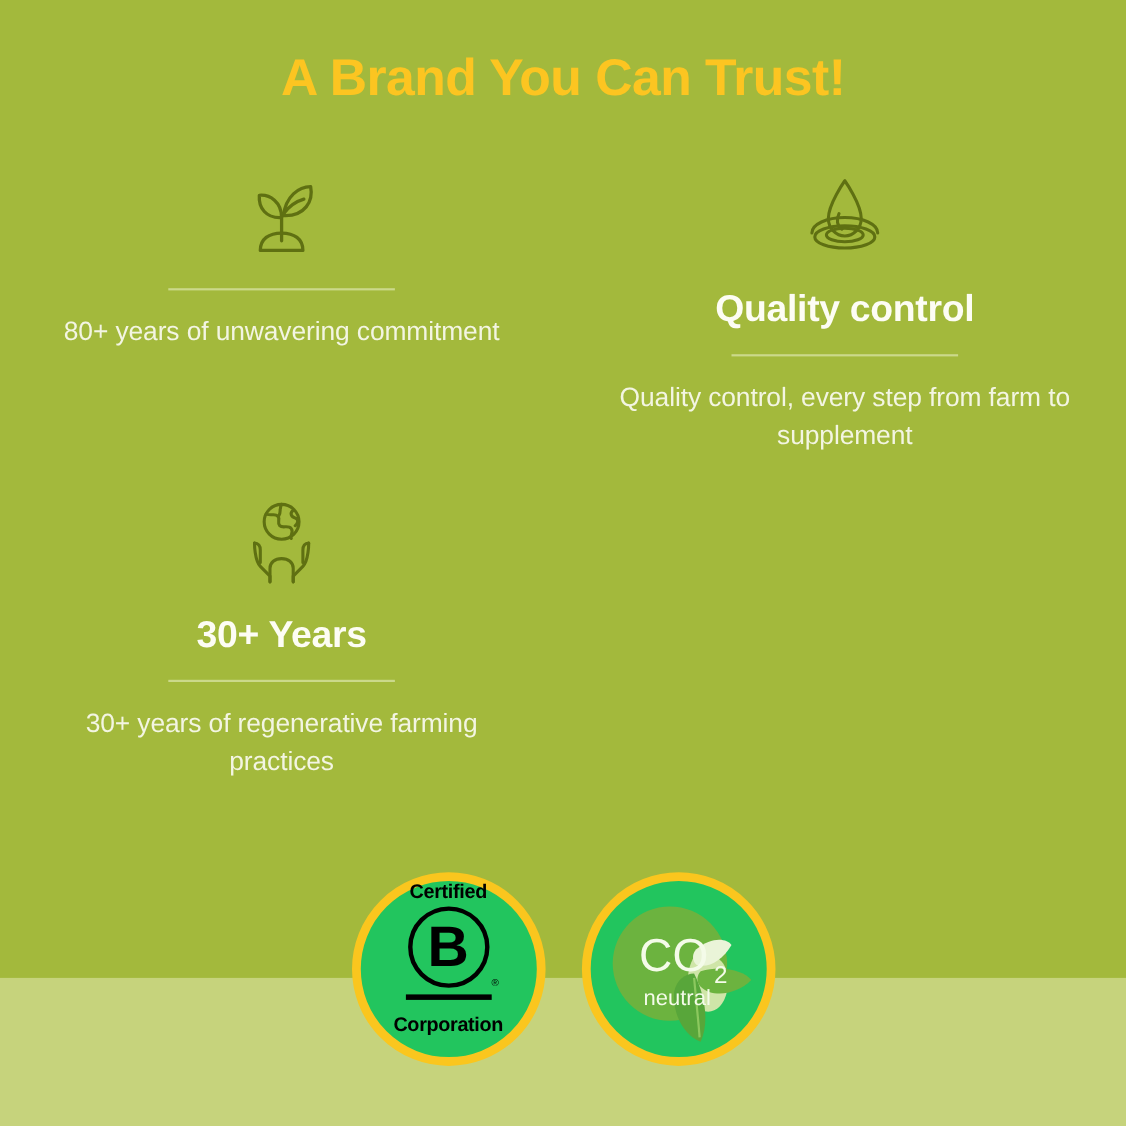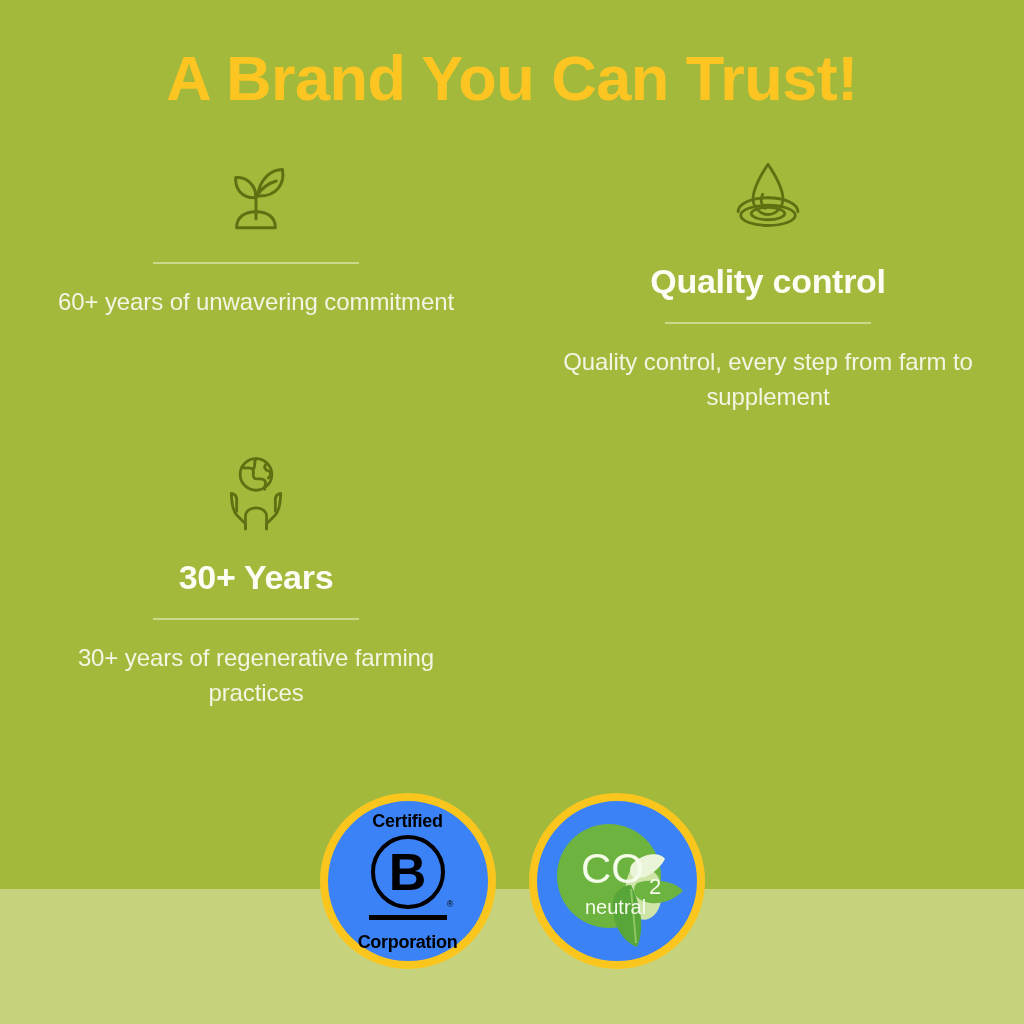--- a/index.html
+++ b/index.html
@@ -30,21 +30,21 @@
     height: 135px;
     background: #c6d37c;
   }
 
   #headline {
     position: absolute;
     top: 44px;
     left: 0;
     right: 0;
     text-align: center;
-    font-size: 63px;
+    font-size: 47px;
     font-weight: bold;
     color: #fcc521;
     letter-spacing: -0.5px;
     line-height: 1.1;
   }
 
   
   #features {
     position: absolute;
     top: 152px;
@@ -109,25 +109,25 @@
     display: flex;
     justify-content: center;
     gap: 33px;
   }
 
   .badge {
     position: relative;
     width: 176px;
     height: 176px;
     border-radius: 50%;
-    background: #3b82f6;
+    background: #22c55e;
     border: 8px solid #fac61e;
     box-sizing: border-box;
     display: flex;
-    align-items: center;
+    align-items: flex-start;
     justify-content: center;
   }
 
   
   .bcorp-inner {
     display: flex;
     flex-direction: column;
     align-items: center;
     justify-content: center;
     width: 100%;
@@ -214,21 +214,21 @@
       <span class="feature-icon">
         <svg viewBox="0 0 100 100" fill="none" stroke="#5f7012" stroke-width="3.4" stroke-linecap="round" stroke-linejoin="round">
           <path d="M50 76 L50 48"></path>
           <path d="M50 52 C50 36 38 28 27 29 C26 42 34 53 50 52 Z"></path>
           <path d="M52 50 C54 30 68 20 80 20 C83 35 74 51 52 50 Z"></path>
           <path d="M52 48 C58 40 66 35 73 33"></path>
           <path d="M28 86 C28 74 37 68 50 68 C63 68 72 74 72 86 Z"></path>
         </svg>
       </span>
       <div class="feature-divider"></div>
-      <div class="feature-desc">60+ years of unwavering commitment</div>
+      <div class="feature-desc">80+ years of unwavering commitment</div>
     </div>
 
     <div class="feature">
       <span class="feature-icon">
         <svg viewBox="0 0 100 100" fill="none" stroke="#5f7012" stroke-width="3.2" stroke-linecap="round" stroke-linejoin="round">
           <path d="M50 14 C50 14 33 38 33 53 C33 63 41 71 50 71 C59 71 67 63 67 53 C67 38 50 14 50 14 Z"></path>
           <path d="M44 48 C41 54 42 61 47 64"></path>
           <ellipse cx="50" cy="70" rx="19" ry="7"></ellipse>
           <ellipse cx="50" cy="72" rx="31" ry="11.5"></ellipse>
           <path d="M16 68 C16 59 31 52 50 52"></path>

